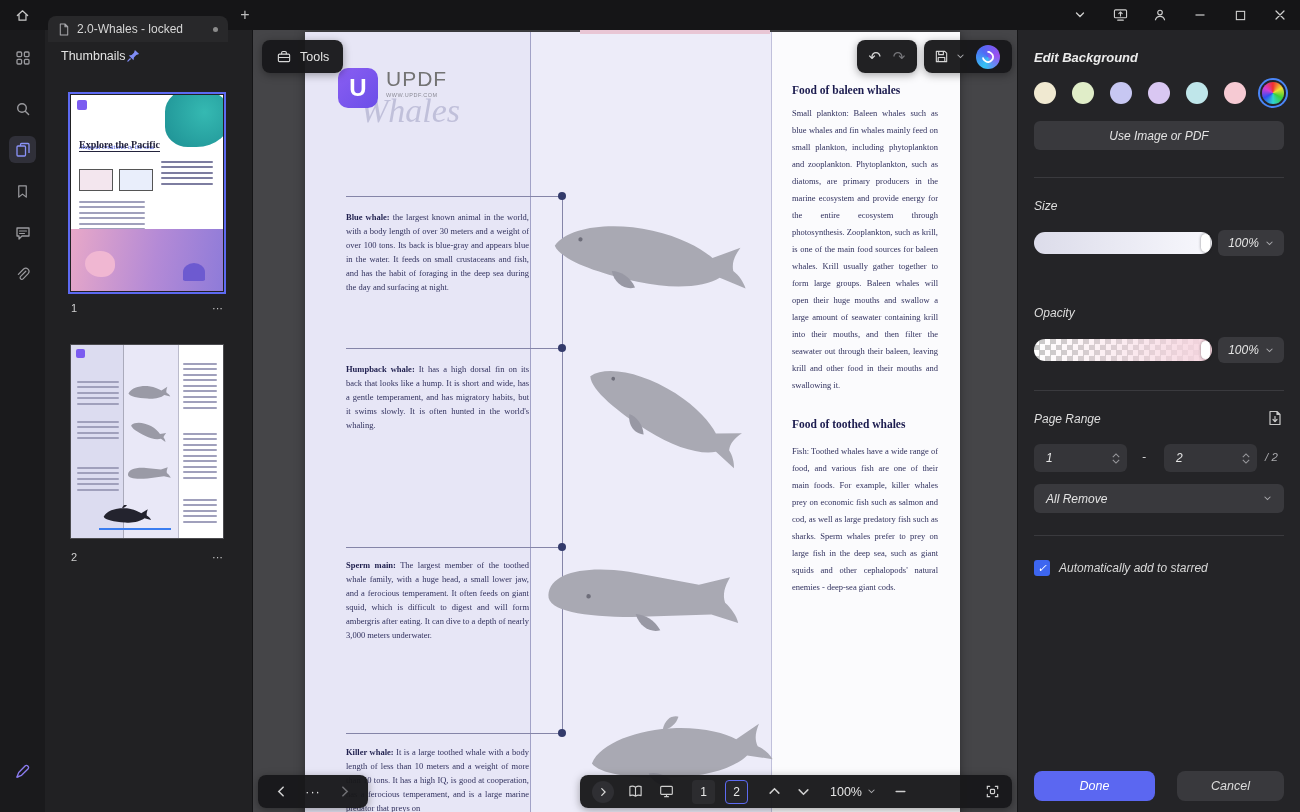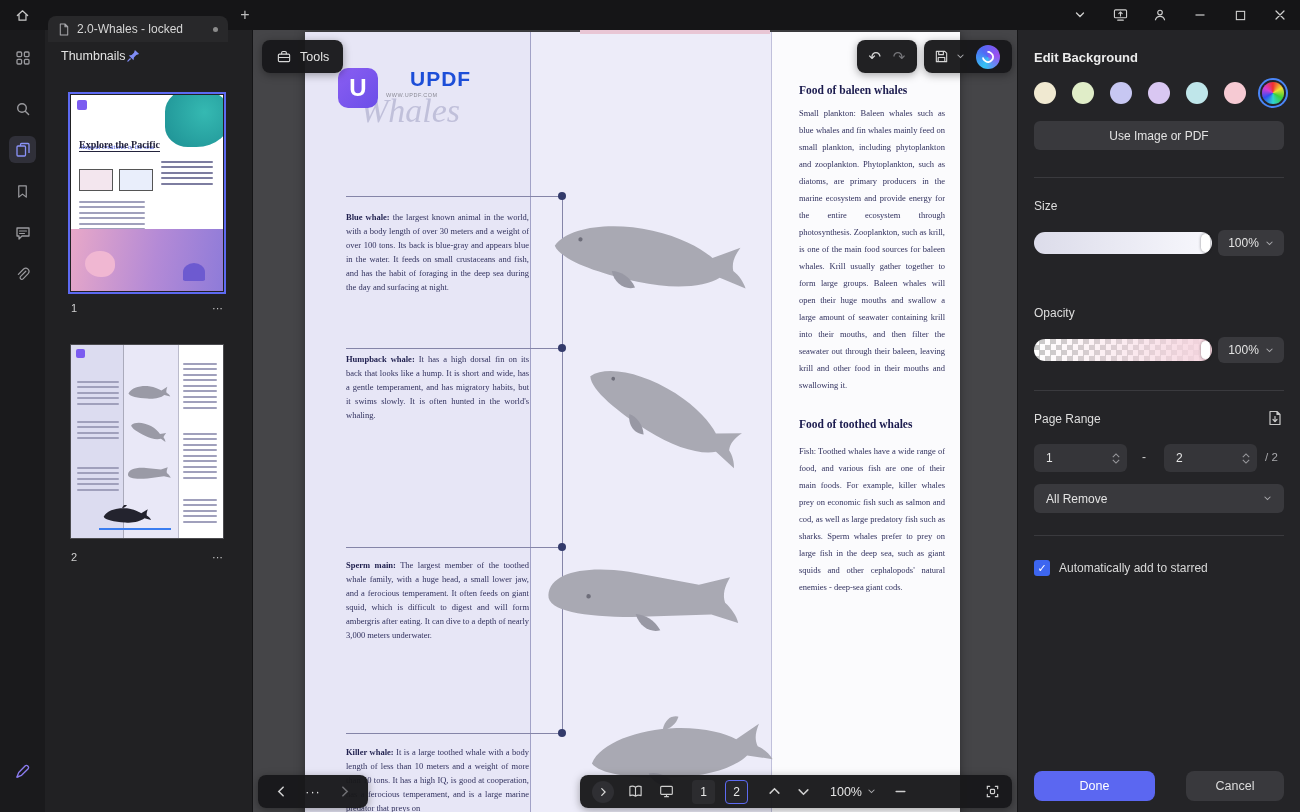--- a/index.html
+++ b/index.html
@@ -40,62 +40,62 @@
 .page-mid{position:absolute;left:225px;top:0;width:242px;height:100%;background:#edecf9;border-left:1px solid rgba(90,90,150,.5);border-right:1px solid rgba(90,90,150,.3);}
 .pink-strip{position:absolute;left:327px;top:0;width:190px;height:4px;background:#e9c6d5;z-index:2;}
 .ser{font-family:"Liberation Serif",serif;}
 .sec{position:absolute;left:41px;width:183px;font-size:8.5px;line-height:1.65;text-align:justify;color:#31315e;}
 .sec b{color:#1f1f4e;}
 .tl-v{position:absolute;left:257px;top:164px;width:1px;height:537px;background:#8585a8;}
 .tl-h{position:absolute;left:41px;width:216px;height:1px;background:#8585a8;}
 .tl-dot{position:absolute;left:253px;width:8px;height:8px;border-radius:50%;background:#333a6b;}
 .brand{position:absolute;left:33px;top:36px;display:flex;align-items:flex-start;gap:8px;z-index:2;}
 .brand-badge{width:40px;height:40px;border-radius:10px;background:linear-gradient(135deg,#8a5ef2,#6b4ee8);color:#fff;font-weight:bold;font-size:24px;display:flex;align-items:center;justify-content:center;}
-.brand-name{font-size:21px;font-weight:bold;color:#1d4ed8;letter-spacing:1px;line-height:1;margin-left:24px;}
+.brand-name{font-size:21px;font-weight:normal;color:#737373;letter-spacing:1px;line-height:1;}
 .brand-url{font-size:5.5px;color:#8a8a95;letter-spacing:.5px;margin-top:3px;}
 .watermark{position:absolute;left:55px;top:60px;font-family:"Liberation Serif",serif;font-style:italic;font-size:34px;color:rgba(120,120,165,.35);z-index:1;}
-.rc-flow{position:absolute;left:487px;top:52px;width:146px;color:#31315e;margin-left:7px;}
+.rc-flow{position:absolute;left:487px;top:52px;width:146px;color:#31315e;}
 .rc-h{font-family:"Liberation Serif",serif;font-size:11.5px;font-weight:bold;color:#1b1b4e;margin-bottom:9px;}
 .rc-p{font-family:"Liberation Serif",serif;font-size:8.5px;line-height:2.0;text-align:justify;}
 .whale{position:absolute;}
 
 
 .pill{position:absolute;height:33px;background:rgba(24,24,26,.96);border-radius:8px;display:flex;align-items:center;color:#e4e4e4;font-size:12.5px;box-shadow:0 2px 8px rgba(0,0,0,.35);z-index:10;}
 .tb-item{display:flex;align-items:center;gap:7px;}
 .dimmed{color:#76767a;}
 .checker{width:15px;height:15px;border-radius:3px;background:repeating-conic-gradient(#bdbdbd 0% 25%,#fff 0% 50%);background-size:7.5px 7.5px;}
 .pgbox{width:23px;height:24px;background:#2c2c2f;border-radius:4px;display:flex;align-items:center;justify-content:center;color:#e8e8e8;font-size:12px;}
 .pgbox.cur{border:1.5px solid #5d6af2;background:#26262a;}
 .circ-btn{width:22px;height:22px;border-radius:50%;background:#2f2f33;display:flex;align-items:center;justify-content:center;color:#dadada;}
 .ai-circ{width:24px;height:24px;border-radius:50%;background:conic-gradient(from 200deg,#35c3f3,#4f6af5,#9a4ff0,#35c3f3);display:flex;align-items:center;justify-content:center;}
 .ai-circ span{width:12px;height:12px;border:2.2px solid #fff;border-left-color:transparent;border-radius:50%;transform:rotate(40deg);}
 
 
-#panel{position:absolute;right:0;top:30px;bottom:0;width:283px;background:#242427;border-left:1px solid #161618;z-index:40;font-size:12px;}
+#panel{position:absolute;right:0;top:30px;bottom:0;width:283px;background:#242427;border-left:1px solid #161618;z-index:40;font-size:12px;font-style:italic;}
 .p-title{position:absolute;left:16px;top:20px;font-size:13px;font-weight:600;color:#ececec;}
 .swatches{position:absolute;left:16px;right:16px;top:52px;display:flex;justify-content:space-between;align-items:center;}
 .sw{width:22px;height:22px;border-radius:50%;}
 .sw.wheel{background:conic-gradient(#f03030,#f0e030,#39d039,#2fd3d3,#2f4ff0,#d43bd4,#f03030);box-shadow:0 0 0 2px #242427,0 0 0 4px #4a86f8;}
 .btn-dark{background:#39393d;border-radius:6px;color:#e3e3e3;display:flex;align-items:center;justify-content:center;}
 .use-img{position:absolute;left:16px;right:16px;top:91px;height:29px;}
 .divider{position:absolute;left:16px;right:16px;height:1px;background:#3a3a3e;}
 .p-label{position:absolute;left:16px;color:#dedede;}
 .slider{position:absolute;left:16px;width:178px;height:22px;border-radius:11px;}
 .size-track{background:linear-gradient(to right,#dcdcea,#f8f8fd);}
 .op-track{background-image:linear-gradient(to right,rgba(248,221,229,0),rgba(246,213,223,.95)),repeating-conic-gradient(#c9c9c9 0% 25%,#fff 0% 50%);background-size:100% 100%,11px 11px;}
 .handle{position:absolute;right:2px;top:2px;width:9px;height:18px;border-radius:5px;background:#fff;box-shadow:0 0 3px rgba(0,0,0,.45);}
 .pct{position:absolute;right:16px;width:66px;height:26px;gap:6px;}
 .range-box{position:absolute;top:414px;height:28px;background:#353539;border-radius:6px;display:flex;align-items:center;justify-content:space-between;color:#e6e6e6;padding:0 7px 0 12px;}
 .stepper{display:flex;flex-direction:column;gap:1px;color:#9a9a9e;}
 .all-pages{position:absolute;left:16px;right:16px;top:454px;height:29px;justify-content:space-between;padding:0 12px;}
 .cb-row{position:absolute;left:16px;top:530px;display:flex;align-items:center;gap:9px;color:#d9d9d9;}
 .cb{width:16px;height:16px;border-radius:3px;background:#3d66f0;color:#fff;font-size:11px;display:flex;align-items:center;justify-content:center;}
 .p-btn{position:absolute;top:741px;height:30px;border-radius:8px;display:flex;align-items:center;justify-content:center;font-size:12.5px;}
 .done{left:16px;width:121px;background:#5b67f1;color:#fff;}
-.cancel{right:16px;width:98px;background:#39393d;color:#dcdcdc;}
+.cancel{right:16px;width:107px;background:#39393d;color:#dcdcdc;}
 </style>
 </head>
 <body>
 
 <header id="titlebar">
   <div class="tb-home">
     <svg width="15" height="15" viewBox="0 0 16 16">
         <path d="M2.5 8 L8 3 L13.5 8 M4.3 7 V13 H11.7 V7" fill="none" stroke="currentColor" stroke-width="1.3" stroke-linecap="round" stroke-linejoin="round"></path>
       </svg>
   </div>
@@ -328,21 +328,21 @@
     <div class="tl-h" style="top:164px"></div>
     <div class="tl-h" style="top:316px"></div>
     <div class="tl-h" style="top:515px"></div>
     <div class="tl-h" style="top:701px"></div>
     <div class="tl-dot" style="top:160px"></div>
     <div class="tl-dot" style="top:312px"></div>
     <div class="tl-dot" style="top:511px"></div>
     <div class="tl-dot" style="top:697px"></div>
 
     <div class="sec ser" style="top:178px"><b>Blue whale:</b><span> the largest known animal in the world, with a body length of over 30 meters and a weight of over 100 tons. Its back is blue-gray and appears blue in the water. It feeds on small crustaceans and fish, and has the habit of foraging in the deep sea during the day and surfacing at night.</span></div>
-    <div class="sec ser" style="top:320px"><b>Humpback whale:</b><span> It has a high dorsal fin on its back that looks like a hump. It is short and wide, has a gentle temperament, and has migratory habits, but it swims slowly. It is often hunted in the world's whaling.</span></div>
+    <div class="sec ser" style="top:330px"><b>Humpback whale:</b><span> It has a high dorsal fin on its back that looks like a hump. It is short and wide, has a gentle temperament, and has migratory habits, but it swims slowly. It is often hunted in the world's whaling.</span></div>
     <div class="sec ser" style="top:526px"><b>Sperm main:</b><span> The largest member of the toothed whale family, with a huge head, a small lower jaw, and a ferocious temperament. It often feeds on giant squid, which is difficult to digest and will form ambergris after eating. It can dive to a depth of nearly 3,000 meters underwater.</span></div>
     <div class="sec ser" style="top:713px"><b>Killer whale:</b><span> It is a large toothed whale with a body length of less than 10 meters and a weight of more than 10 tons. It has a high IQ, is good at cooperation, has a ferocious temperament, and is a large marine predator that preys on</span></div>
 
     <svg class="whale" style="left:240px;top:186px;transform:rotate(10deg)" width="212" height="80" viewBox="0 0 140 52">
         <path fill="#a9a9b3" d="M6 29 C13 15 40 7 68 8 C88 9 102 14 110 19 L127 9 C124 15 123 20 125 25 C129 27 133 31 135 35 L117 31 C108 39 88 44 64 43 C38 42 12 38 6 29 Z"></path>
         <path fill="#9898a4" d="M46 39 C49 47 57 50 63 47 C59 41 52 38 46 39 Z"></path>
         <circle cx="22" cy="22" r="1.4" fill="#6e6e7a"></circle>
       </svg>
     <svg class="whale" style="left:268px;top:348px;transform:rotate(30deg)" width="185" height="70" viewBox="0 0 140 52">
         <path fill="#a9a9b3" d="M6 29 C13 15 40 7 68 8 C88 9 102 14 110 19 L127 9 C124 15 123 20 125 25 C129 27 133 31 135 35 L117 31 C108 39 88 44 64 43 C38 42 12 38 6 29 Z"></path>

